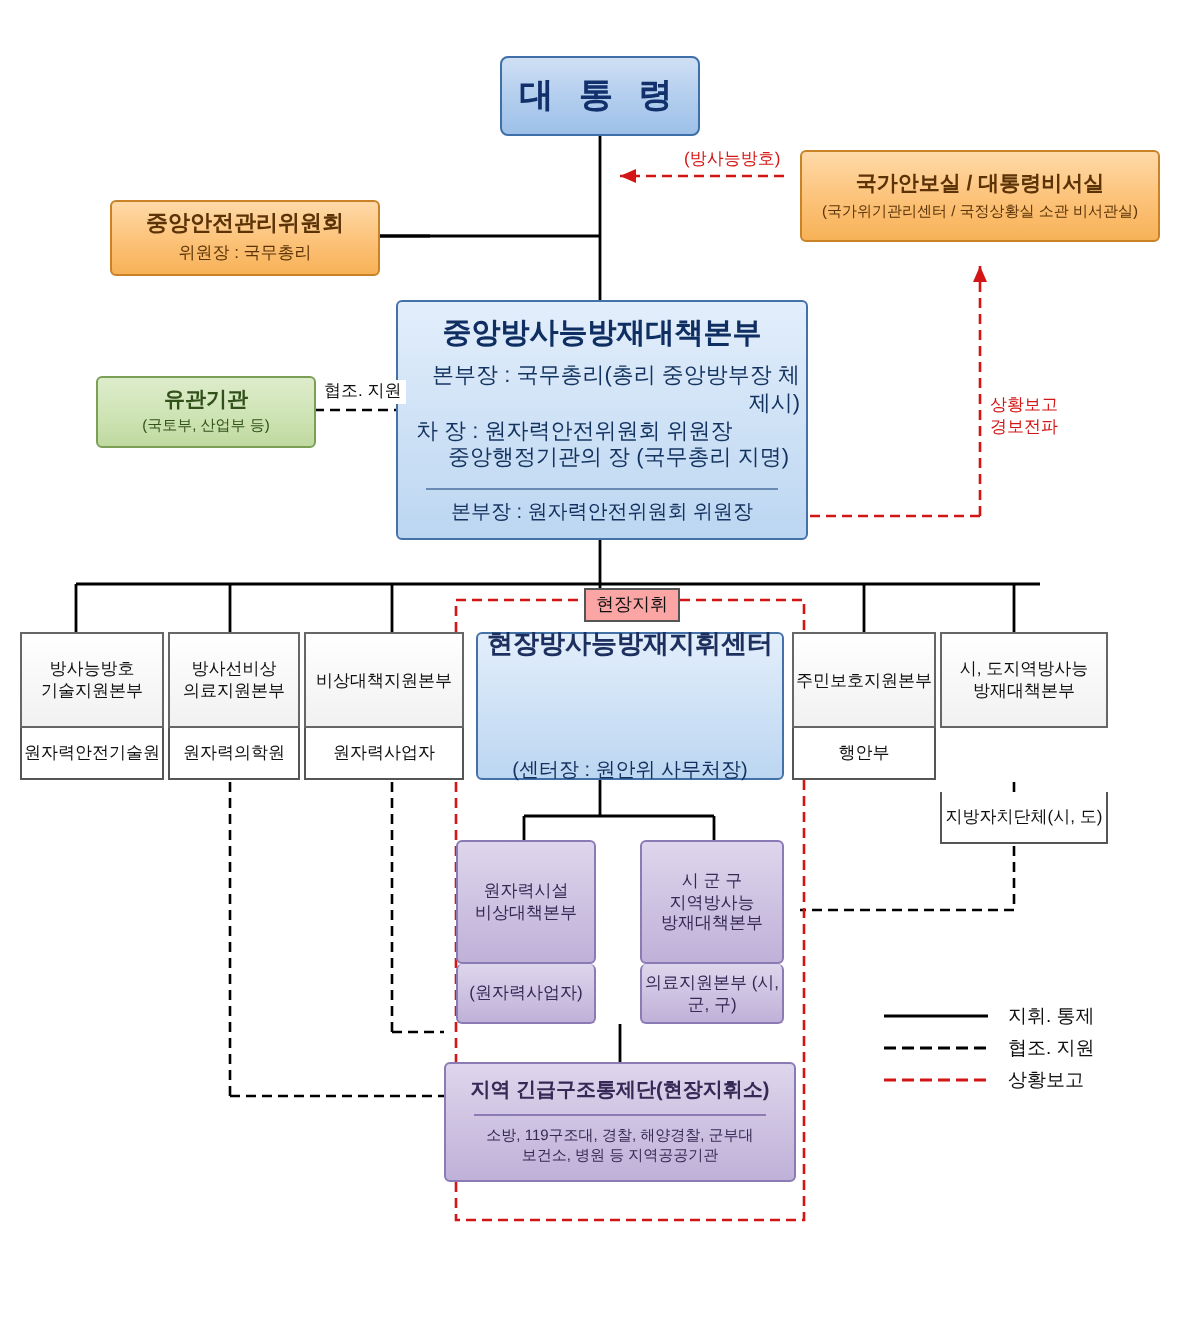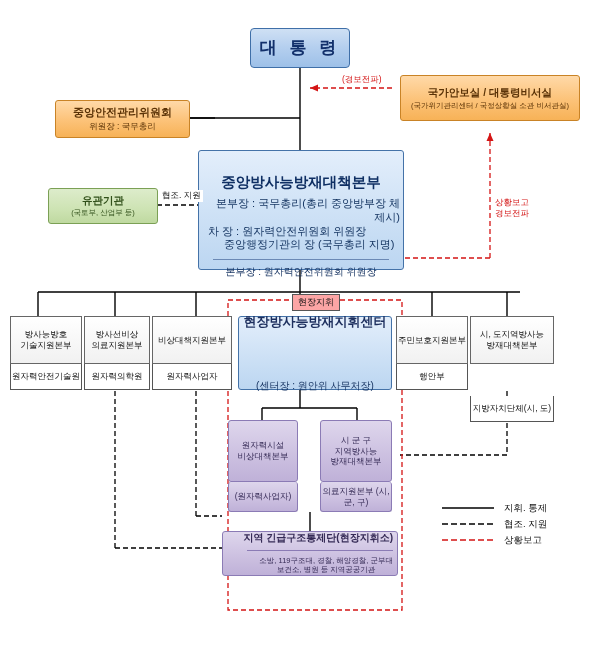--- a/index.html
+++ b/index.html
@@ -213,21 +213,21 @@
   <div class="box orange-box" style="left:55px; top:100px; width:135px; height:38px; padding:2px 4px;">
     <div class="bold" style="font-size:11px;">중앙안전관리위원회</div>
     <div class="small" style="margin-top:1px;">위원장 : 국무총리</div>
   </div>
 
   <div class="box green-box" style="left:48px; top:188px; width:110px; height:36px; padding:2px 4px;">
     <div class="bold" style="font-size:10.5px;">유관기관</div>
     <div class="xsmall" style="margin-top:1px;">(국토부, 산업부 등)</div>
   </div>
 
-  <div class="box blue-box" style="left:198px; top:150px; width:206px; height:120px; padding:20px 6px; justify-content:flex-start;">
+  <div class="box blue-box" style="left:198px; top:150px; width:206px; height:120px; padding:5px 6px; justify-content:flex-start;">
     <div class="hq-head" style="margin-top:2px;">중앙방사능방재대책본부</div>
     <div style="width:100%; margin-top:6px; display:flex; flex-direction:column; align-items:flex-start; padding-left:6px;">
       <div class="hq-line">본부장 : 국무총리(총리 중앙방부장 체제시)</div>
       <div class="hq-line">차  장 : 원자력안전위원회 위원장</div>
       <div class="hq-line" style="padding-left:16px;">중앙행정기관의 장 (국무총리 지명)</div>
     </div>
     <div style="width:92%; border-top:1px solid #6b89b5; margin-top:7px;"></div>
     <div class="med" style="margin-top:6px;">본부장 : 원자력안전위원회 위원장</div>
   </div>
 
@@ -275,29 +275,29 @@
   </div>
 
   <div class="stack" style="left:320px; top:420px; width:72px;">
     <div class="box purple-box small" style="height:62px; white-space:pre-line;">시 군 구
 지역방사능
 방재대책본부</div>
     <div class="box purple-box small" style="height:30px; border-top:none;">의료지원본부
 (시, 군, 구)</div>
   </div>
 
-  <div class="box purple-box" style="left:222px; top:531px; width:176px; height:45px; padding:4px;align-items:flex-end;">
+  <div class="box purple-box" style="left:222px; top:531px; width:176px; height:60px; padding:4px;">
     <div class="med bold">지역 긴급구조통제단(현장지휘소)</div>
     <div style="width:88%; border-top:1px solid #8b7bb5; margin-top:5px;"></div>
     <div class="xsmall" style="margin-top:5px; white-space:pre-line;">소방, 119구조대, 경찰, 해양경찰, 군부대
 보건소, 병원 등 지역공공기관</div>
   </div>
 
   <div class="label-red" style="left:340px; top:74px;">
-    <span>(경보전파)</span>
+    <span>(방사능방호)</span>
   </div>
 
   <div class="label-red" style="left:493px; top:186px; white-space:pre-line; line-height:1.3;">
     <span>상황보고
 경보전파</span>
   </div>
 
   <div class="label-black" style="left:160px; top:190px;">
     <span>협조. 지원</span>
   </div>

